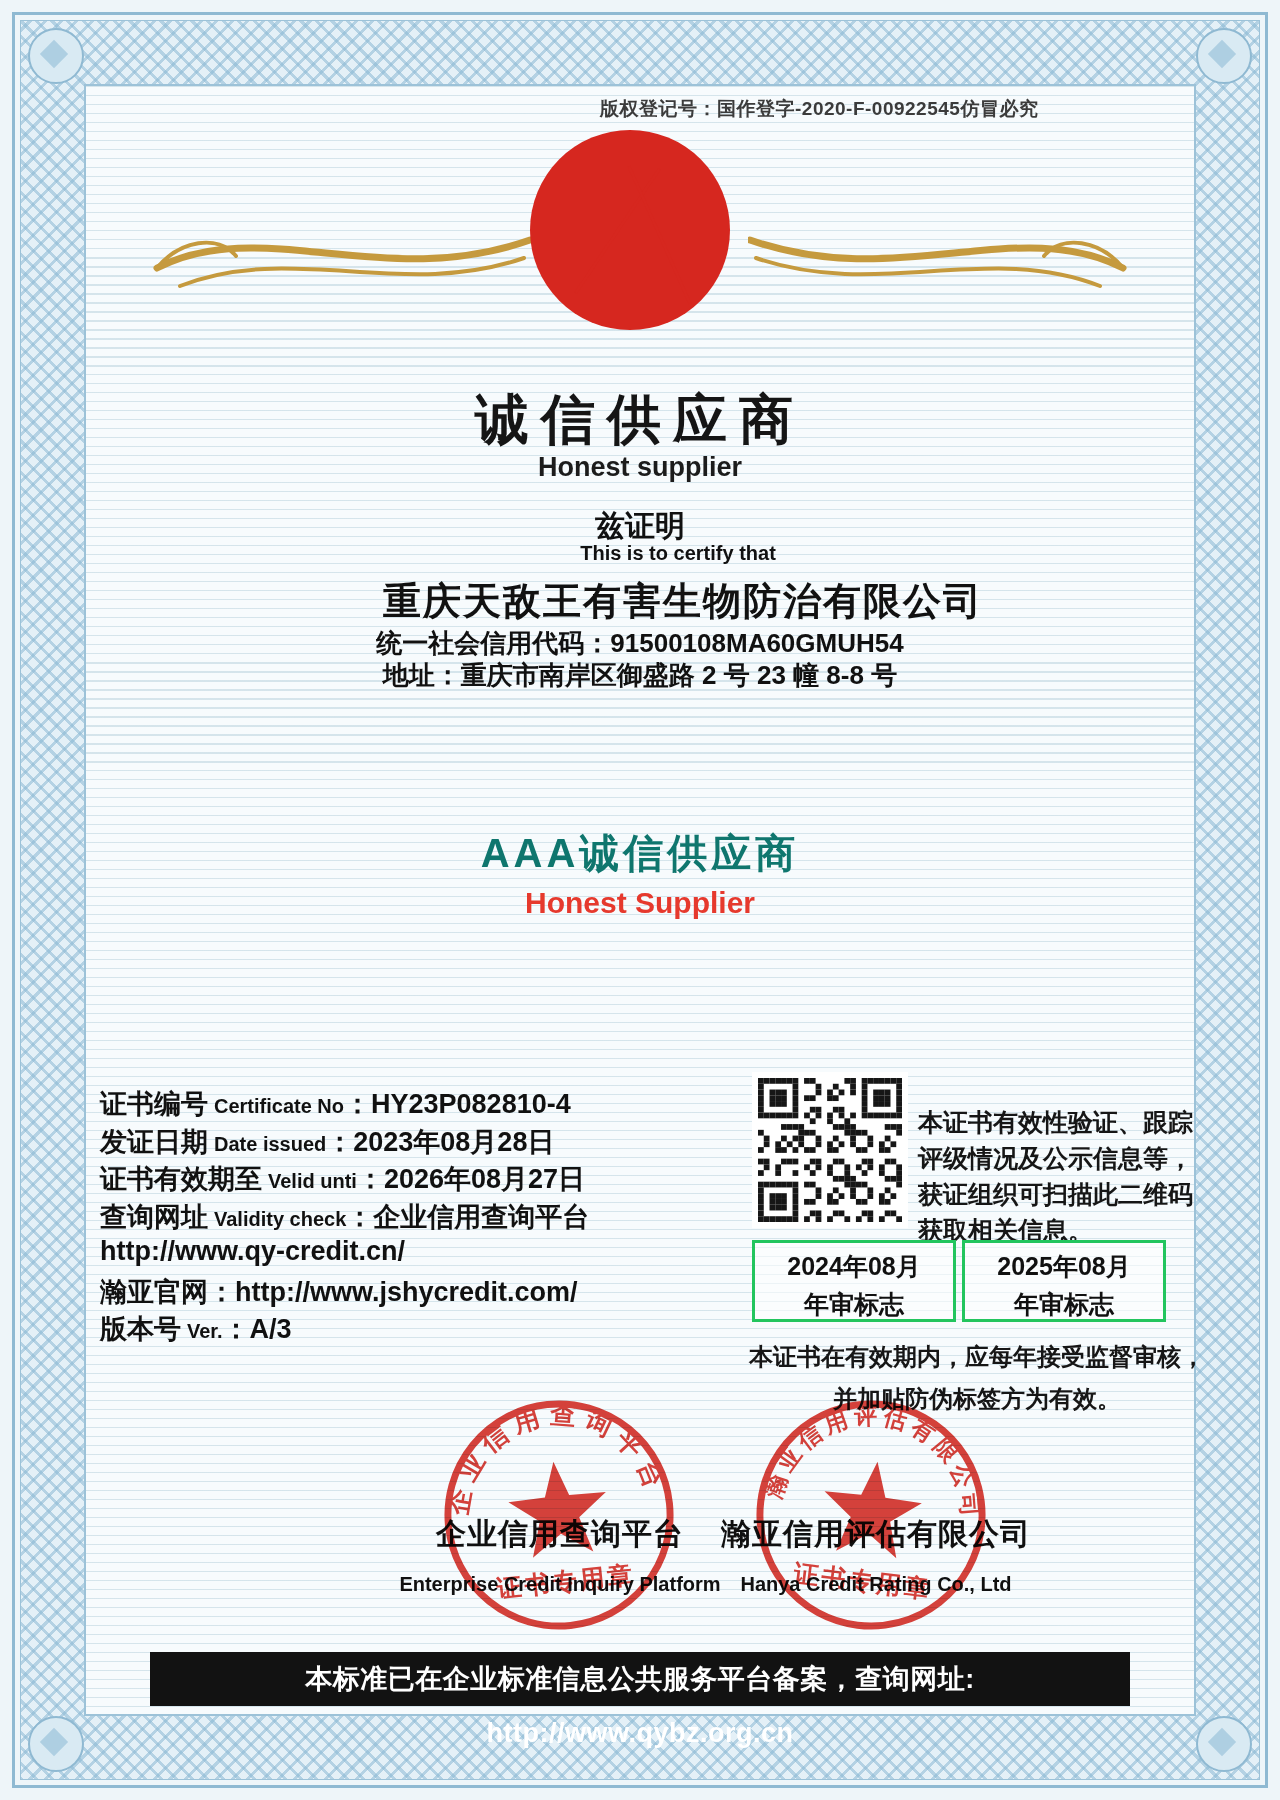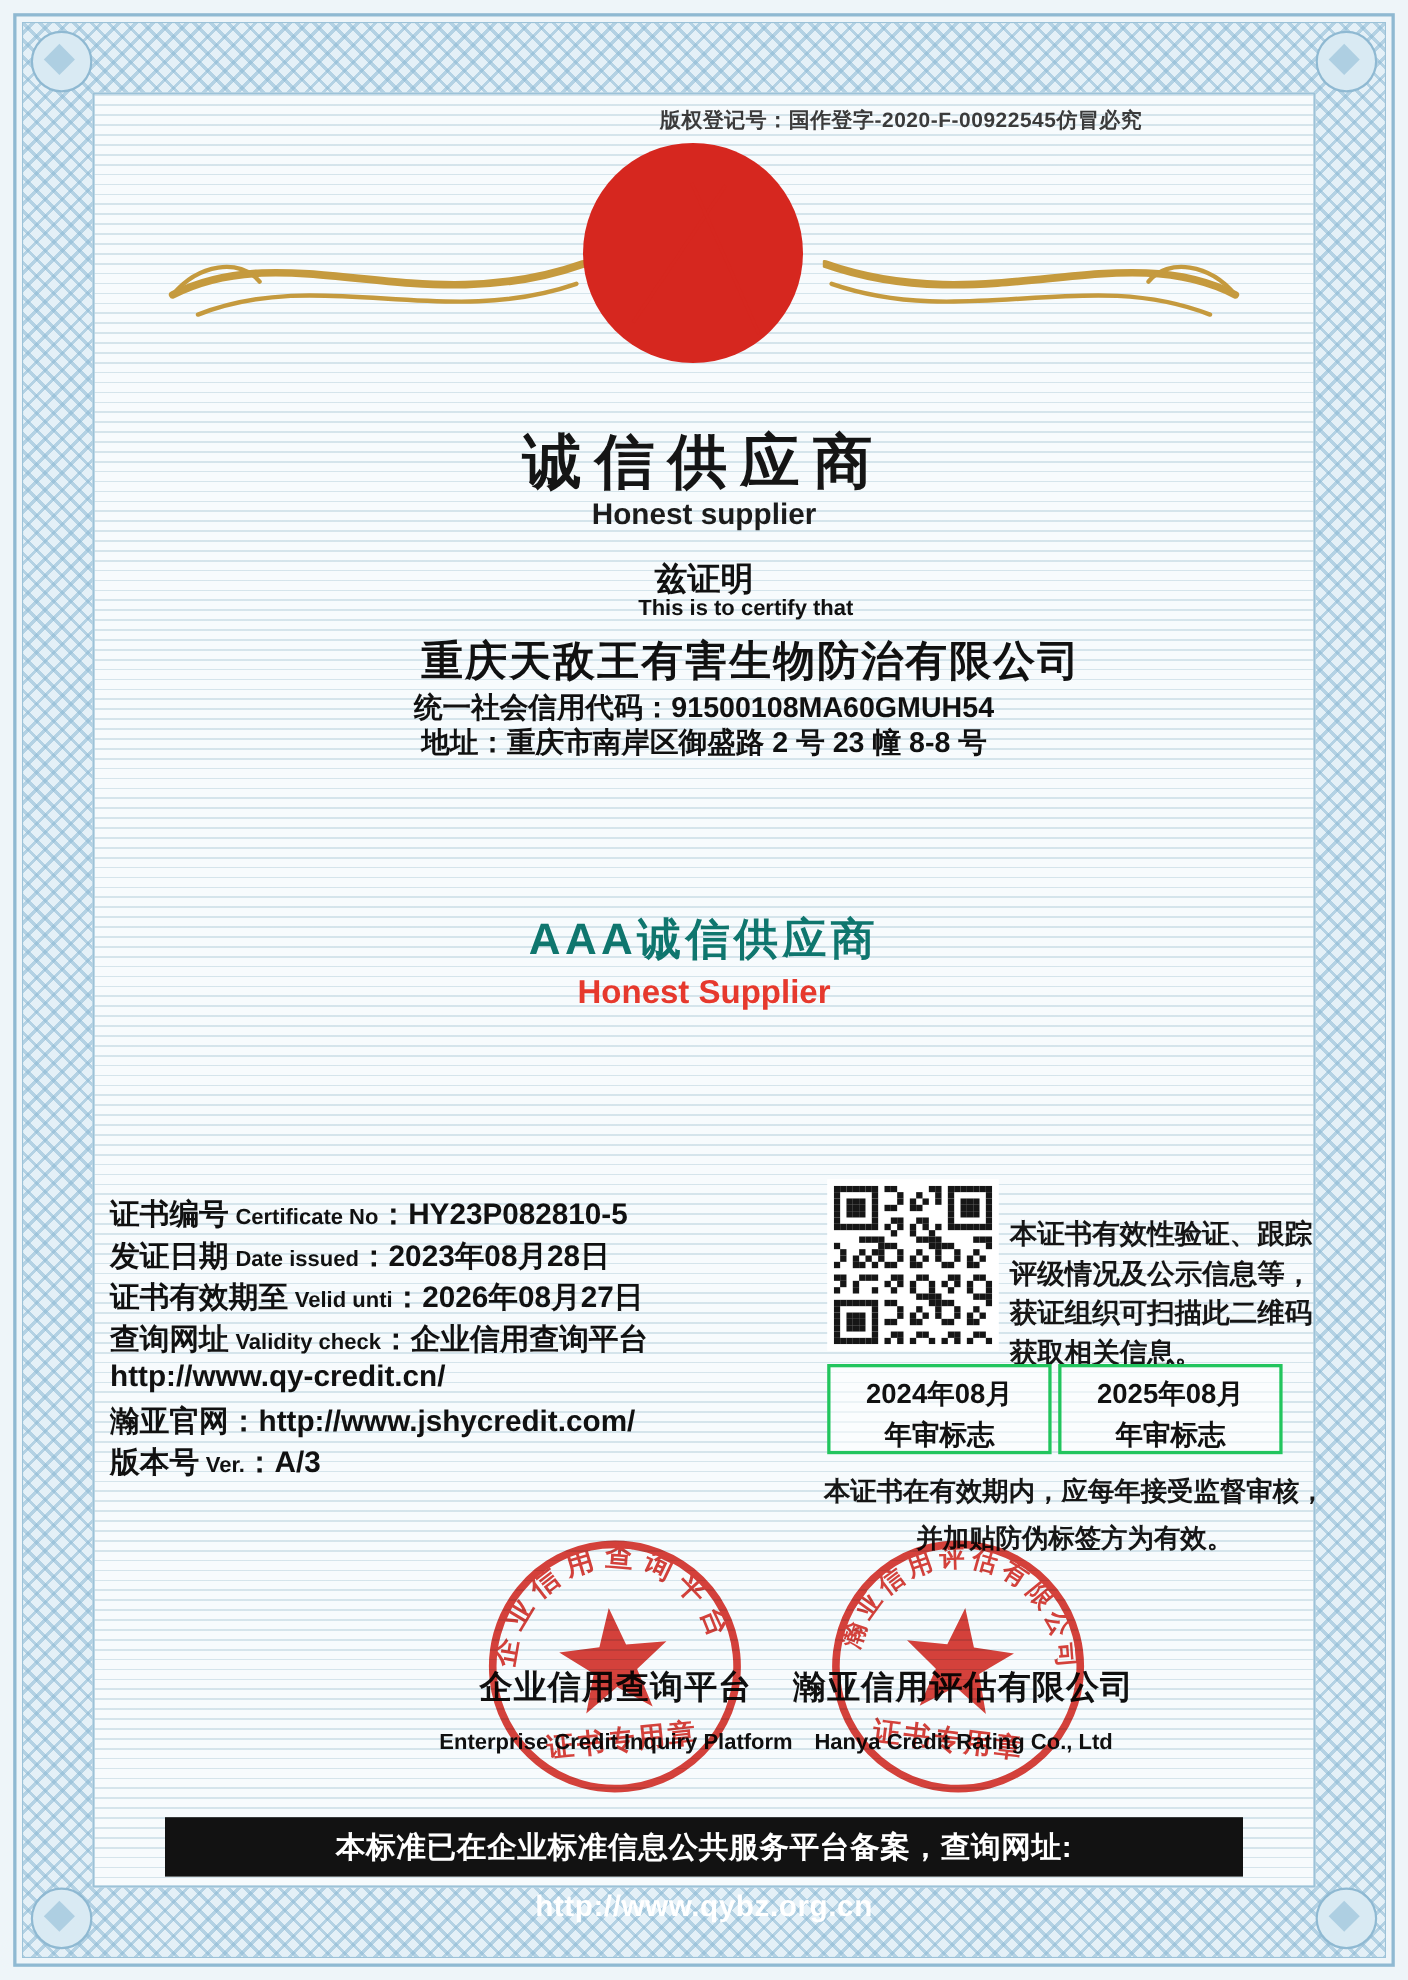--- a/index.html
+++ b/index.html
@@ -127,21 +127,21 @@
   <div class="center-line certify-cn">兹证明</div>
   <div class="center-line certify-en">This is to certify that</div>
   <div class="center-line company-name">重庆天敌王有害生物防治有限公司</div>
   <div class="center-line company-code">统一社会信用代码：91500108MA60GMUH54</div>
   <div class="center-line company-address">地址：重庆市南岸区御盛路 2 号 23 幢 8-8 号</div>
   <div class="center-line award-cn">AAA诚信供应商</div>
   <div class="center-line award-en">Honest Supplier</div>
 
   <div class="details">
     <div class="d-row">
-      <span class="d-cn">证书编号</span><span class="d-en">Certificate No</span><span class="d-sep">：</span><span class="d-val">HY23P082810-5</span>
+      <span class="d-cn">证书编号</span><span class="d-en">Certificate No</span><span class="d-sep">：</span><span class="d-val">HY23P082810-4</span>
     </div>
     <div class="d-row">
       <span class="d-cn">发证日期</span><span class="d-en">Date issued</span><span class="d-sep">：</span><span class="d-val">2023年08月28日</span>
     </div>
     <div class="d-row">
       <span class="d-cn">证书有效期至</span><span class="d-en">Velid unti</span><span class="d-sep">：</span><span class="d-val">2026年08月27日</span>
     </div>
     <div class="d-row">
       <span class="d-cn">查询网址</span><span class="d-en">Validity check</span><span class="d-sep">：</span><span class="d-val">企业信用查询平台</span>
     </div>

